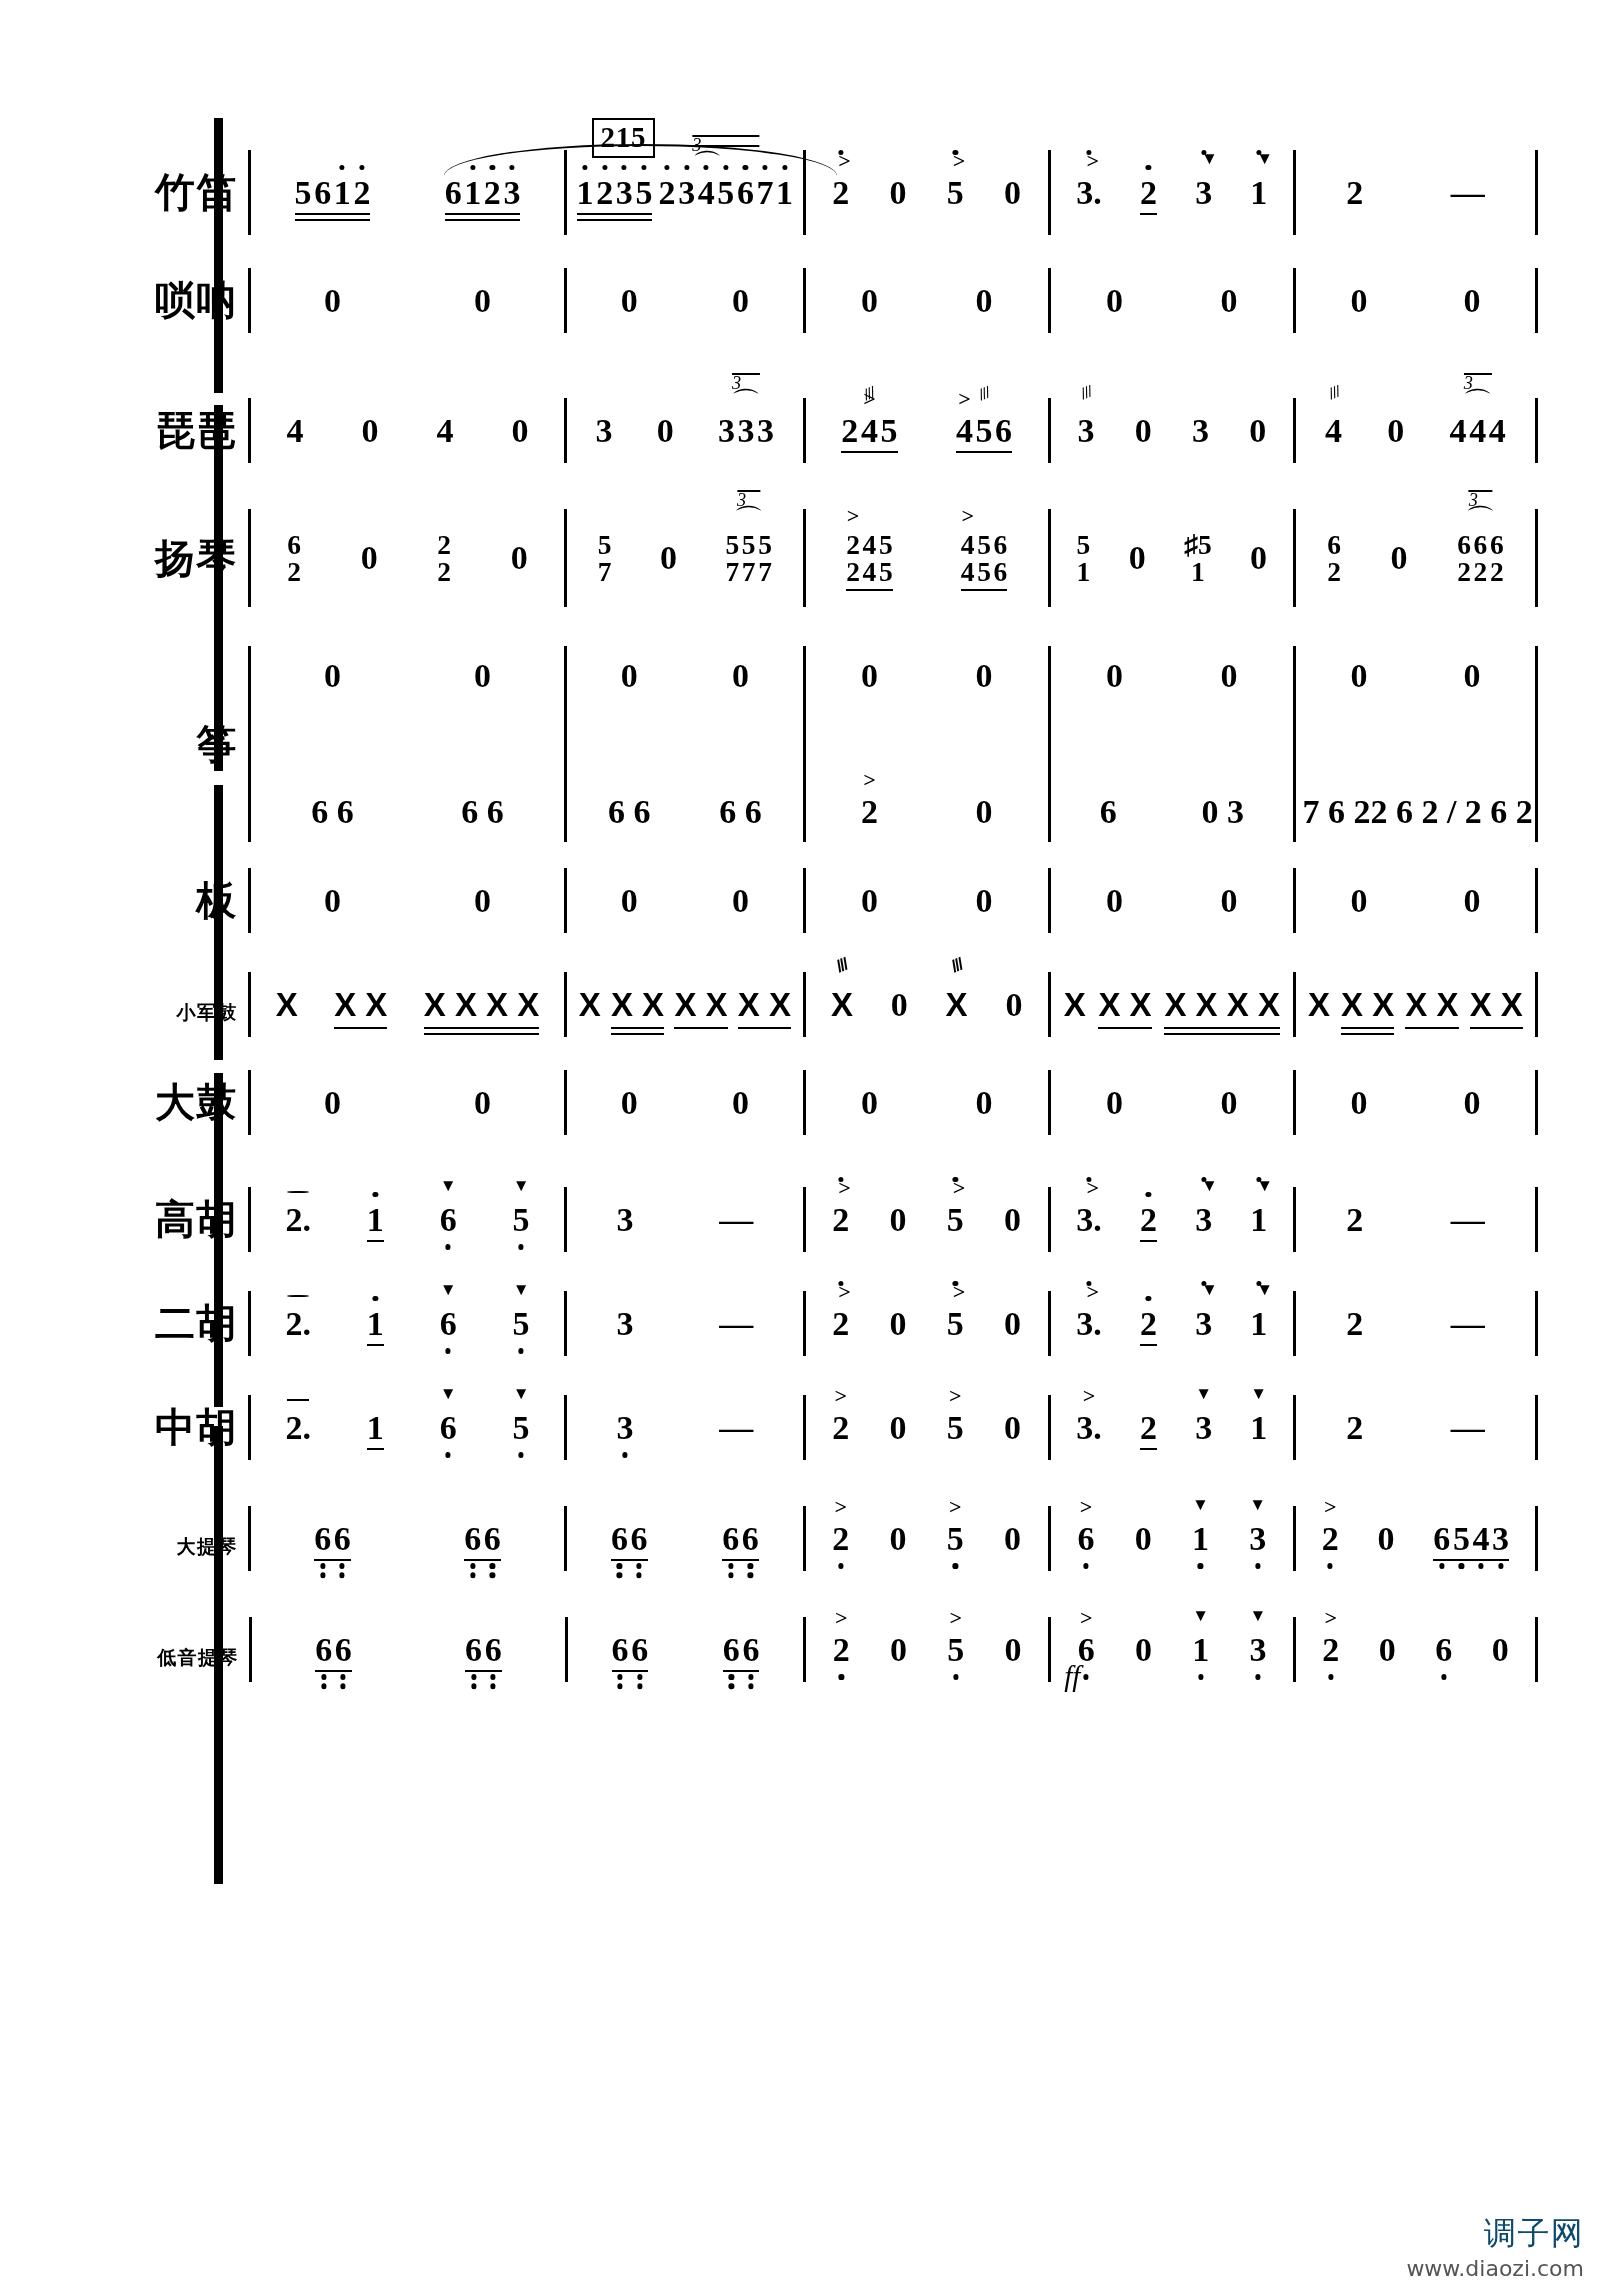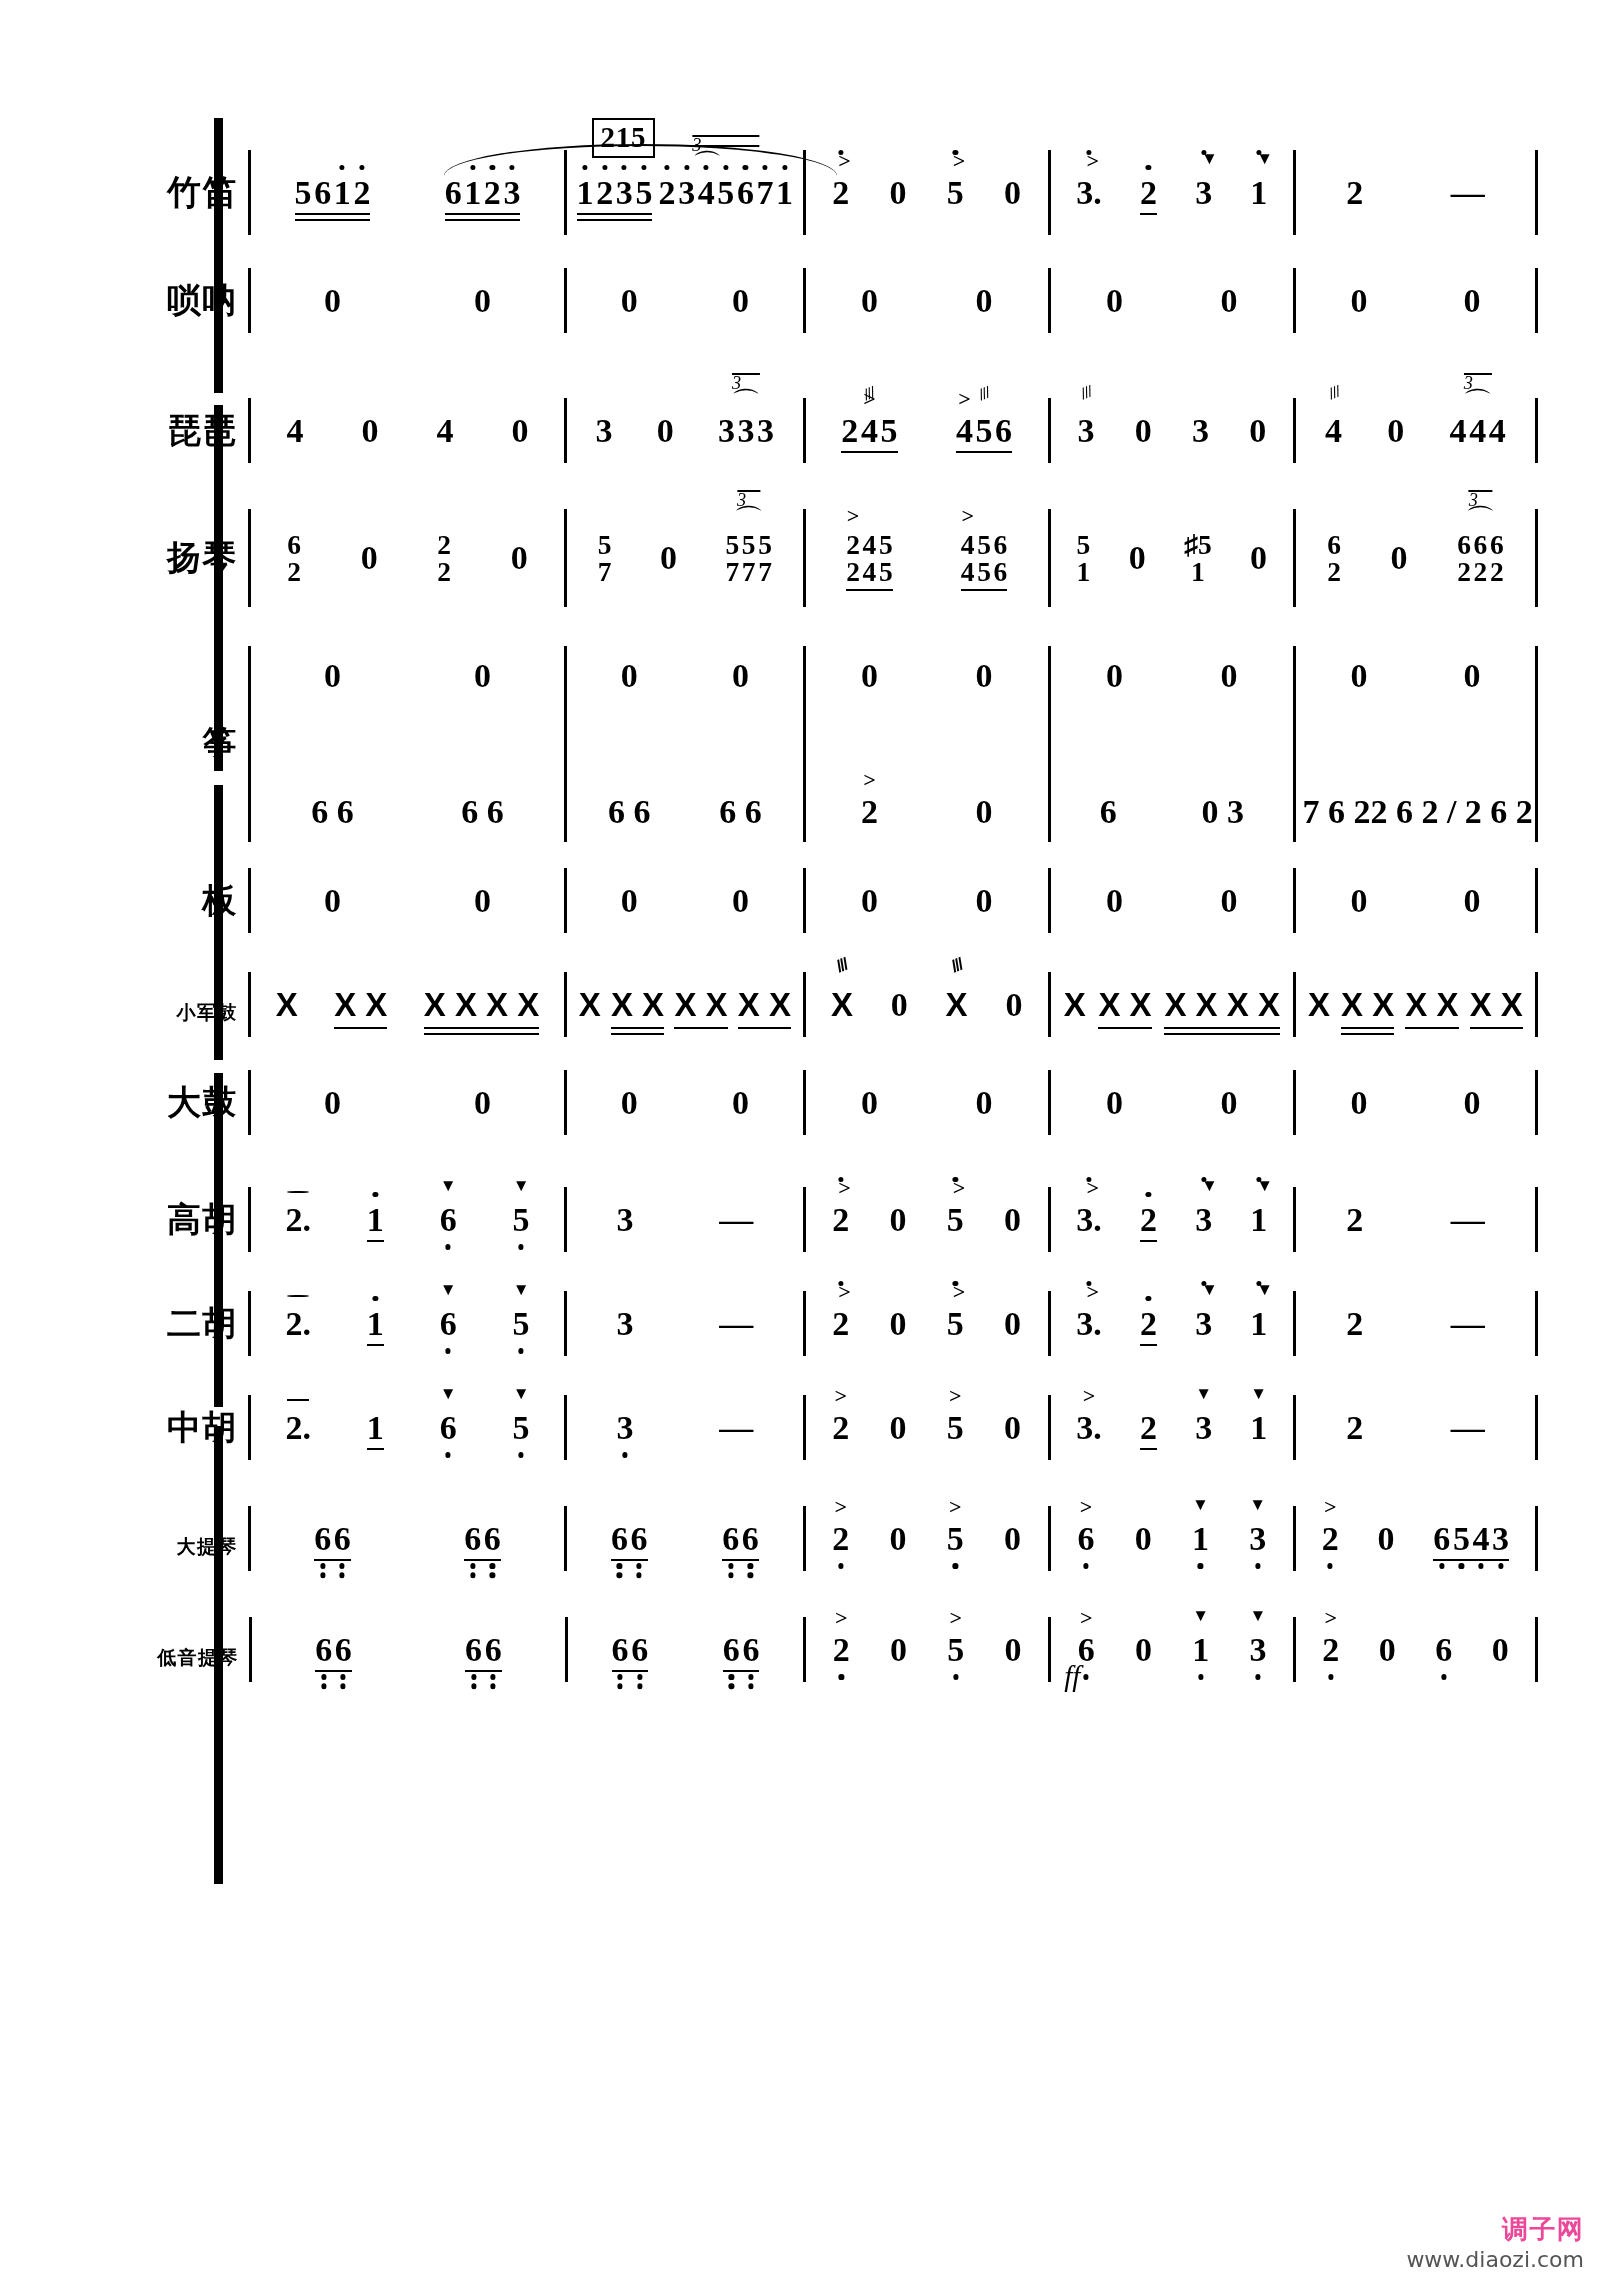--- a/index.html
+++ b/index.html
@@ -37,21 +37,21 @@
   .row{
     position:relative;
     display:flex;
     align-items:center;
     height:65px;
   }
   .label{
     width:137px;
     text-align:right;
     padding-right:10.5px;
-    font-size:34px;
+    font-size:40px;
     font-weight:bold;
     font-family:"DejaVu Sans", sans-serif;
     letter-spacing:1.3px;
     white-space:nowrap;
     box-sizing:border-box;
   }
   .label.small{font-size:19px;margin-top:16px;}
   .staff{
     position:relative;
     flex:1;
@@ -167,21 +167,21 @@
   }
 
   .page-num{
     position:absolute;left:0;right:0;top:2068px;text-align:center;
     font-size:27.5px;font-family:"Liberation Serif",serif;
   }
   .watermark{
     position:absolute;right:39px;top:2212px;text-align:right;
     font-size:22px;color:#555;font-family:"DejaVu Sans",sans-serif;
   }
-  .watermark .cn{font-size:26px;color:#ec4899;letter-spacing:1.3px;font-weight:bold;}
+  .watermark .cn{font-size:32px;color:#0c4a6e;letter-spacing:1.3px;}
 </style>
 </head>
 <body>
 
 <div class="page">
 
   <div class="score">
 
     <div class="rehearsal">215</div>
 

